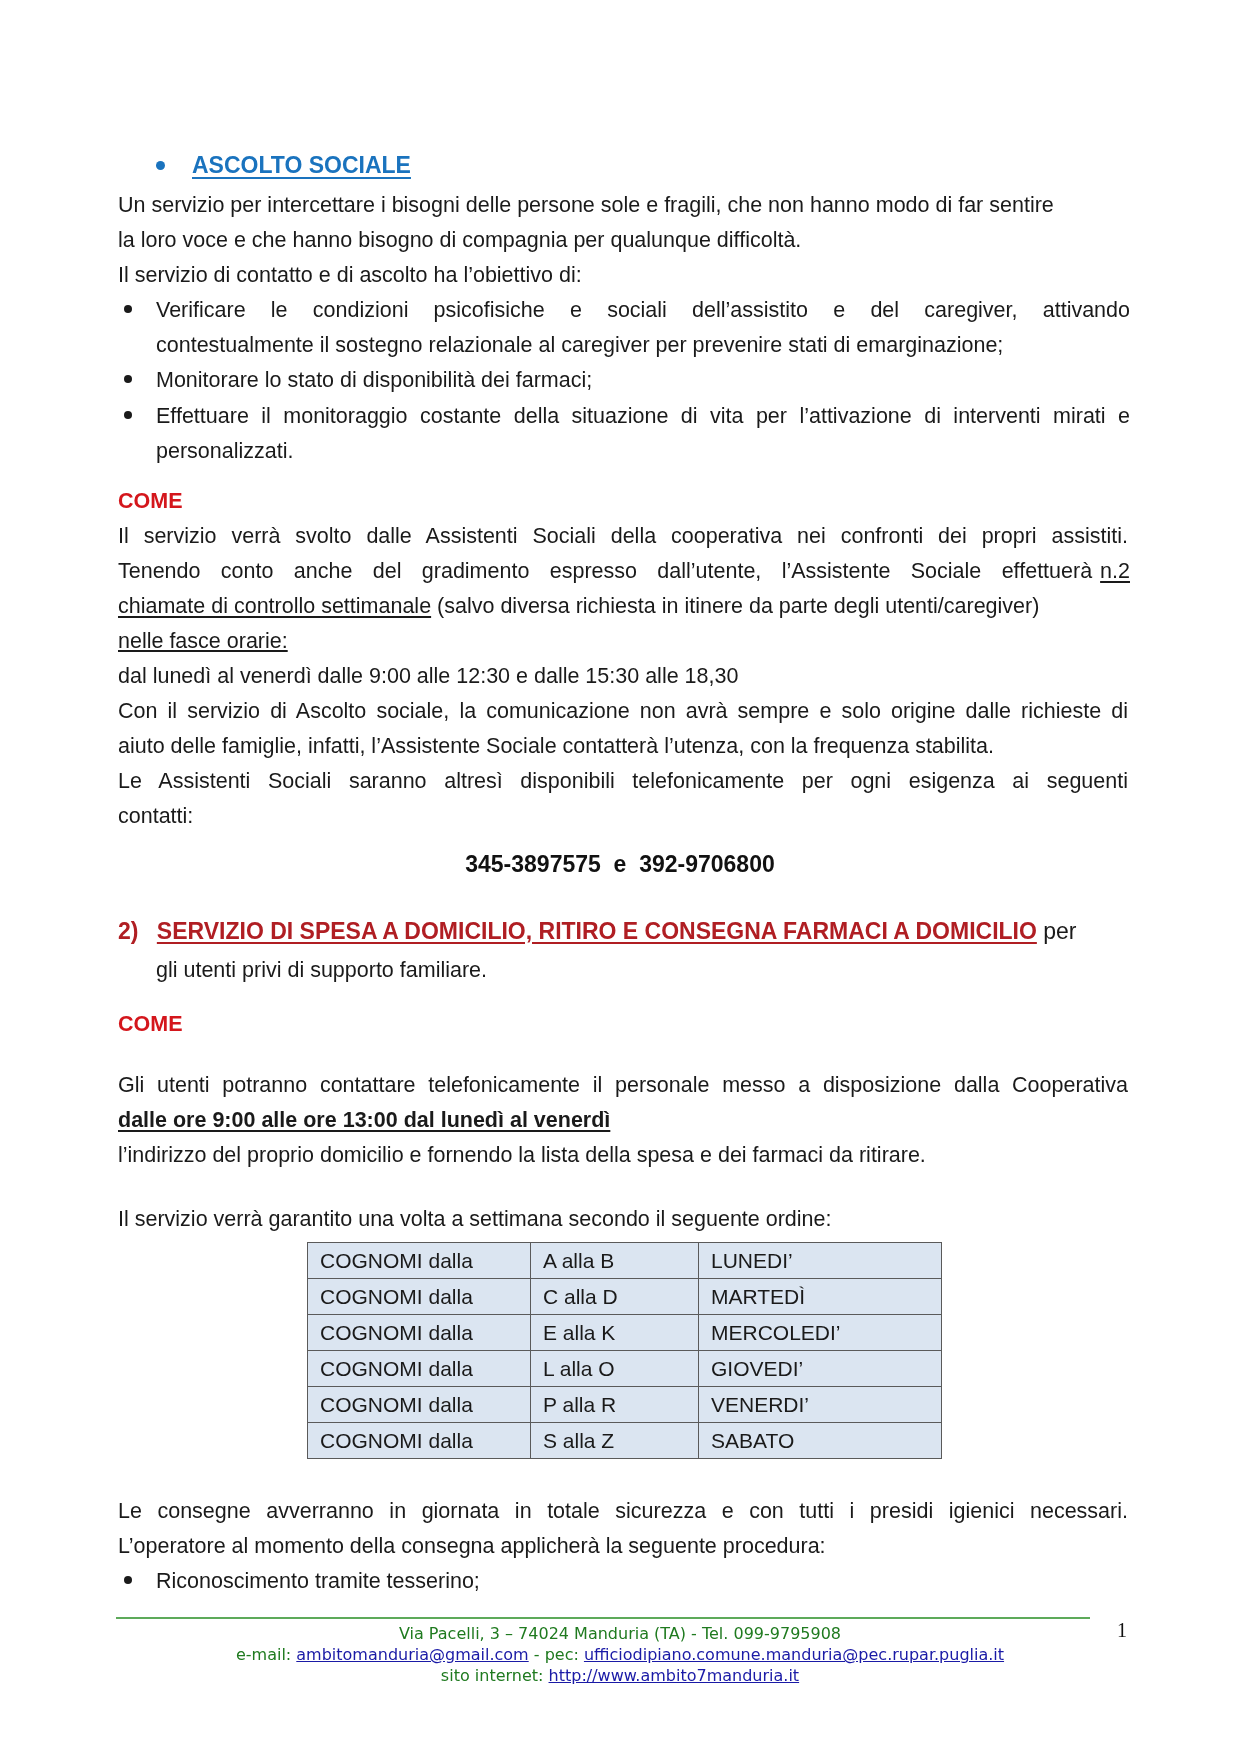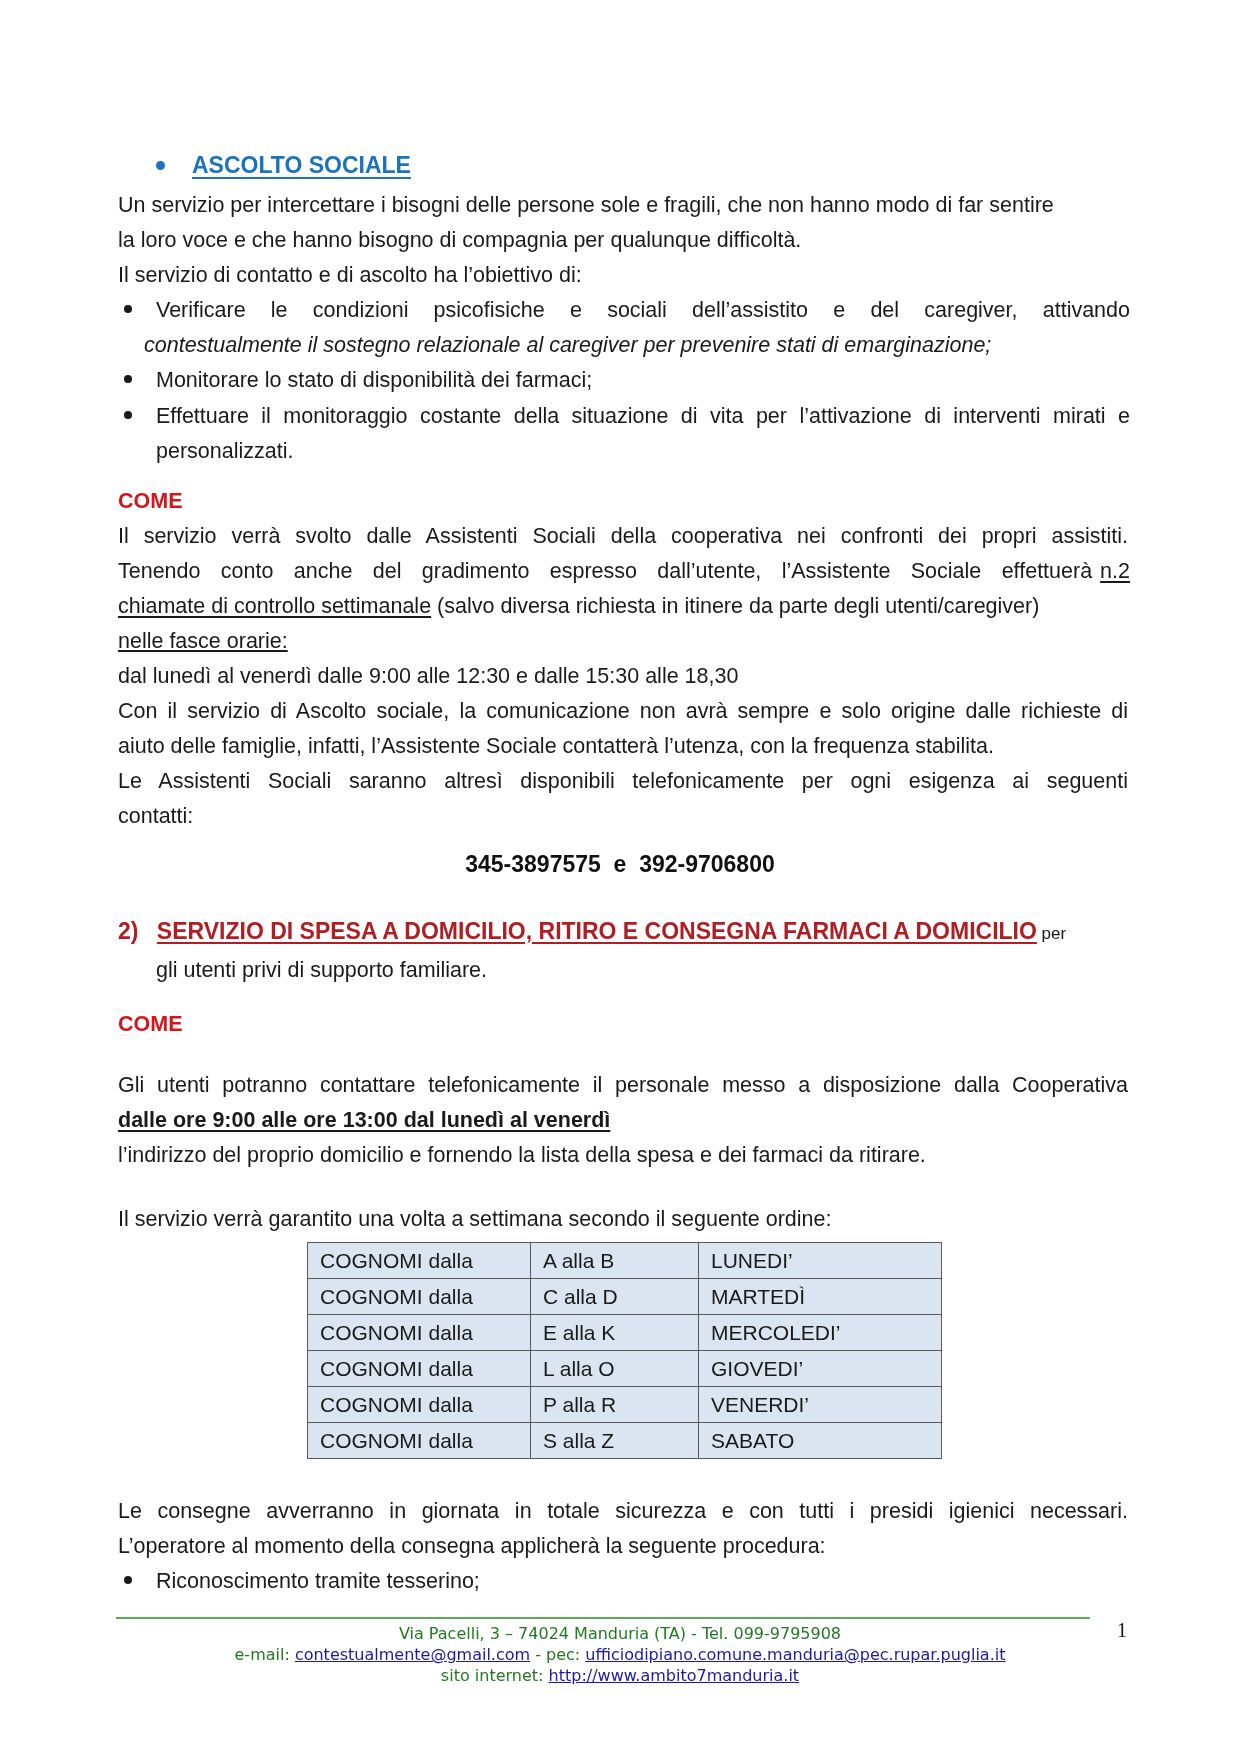--- a/index.html
+++ b/index.html
@@ -36,21 +36,21 @@
   <span class="bullet blue" style="left:156px; top:161px;"></span>
   <div class="line blue-head" style="left:192px; top:151px; position:absolute;">ASCOLTO SOCIALE</div>
 
   <div class="content" style="top:0; left:0; width:1240px;">
     <div class="line" style="left:118px; top:191px;">Un servizio per intercettare i bisogni delle persone sole e fragili, che non hanno modo di far sentire</div>
     <div class="line" style="left:118px; top:226px;">la loro voce e che hanno bisogno di compagnia per qualunque difficoltà.</div>
     <div class="line" style="left:118px; top:261px;">Il servizio di contatto e di ascolto ha l’obiettivo di:</div>
 
     <span class="bullet" style="left:124px; top:305px;"></span>
     <div class="line just" style="left:156px; top:296px; width:974px;">Verificare le condizioni psicofisiche e sociali dell’assistito e del caregiver, attivando</div>
-    <div class="line" style="left:144px; top:331px;font-style:italic;">contestualmente il sostegno relazionale al caregiver per prevenire stati di emarginazione;</div>
+    <div class="line" style="left:156px; top:331px;">contestualmente il sostegno relazionale al caregiver per prevenire stati di emarginazione;</div>
 
     <span class="bullet" style="left:124px; top:375px;"></span>
     <div class="line" style="left:156px; top:366px;">Monitorare lo stato di disponibilità dei farmaci;</div>
 
     <span class="bullet" style="left:124px; top:411px;"></span>
     <div class="line just" style="left:156px; top:402px; width:974px;">Effettuare il monitoraggio costante della situazione di vita per l’attivazione di interventi mirati e</div>
     <div class="line" style="left:156px; top:437px;">personalizzati.</div>
 
     <div class="line red" style="left:118px; top:487px;">COME</div>
     <div class="line just" style="left:118px; top:522px;">Il servizio verrà svolto dalle Assistenti Sociali della cooperativa nei confronti dei propri assistiti.</div>
@@ -66,21 +66,21 @@
     <div class="line" style="left:118px; top:662px;">dal lunedì al venerdì dalle 9:00 alle 12:30 e dalle 15:30 alle 18,30</div>
     <div class="line just" style="left:118px; top:697px;">Con il servizio di Ascolto sociale, la comunicazione non avrà sempre e solo origine dalle richieste di</div>
     <div class="line" style="left:118px; top:732px;">aiuto delle famiglie, infatti, l’Assistente Sociale contatterà l’utenza, con la frequenza stabilita.</div>
     <div class="line just" style="left:118px; top:767px;">Le Assistenti Sociali saranno altresì disponibili telefonicamente per ogni esigenza ai seguenti</div>
     <div class="line" style="left:118px; top:802px;">contatti:</div>
 
     <div class="line phone" style="left:0; width:1240px; text-align:center; top:844px; line-height:40px; white-space:pre;">345-3897575  e  392-9706800</div>
 
     <div class="line" style="left:118px; top:917px; font-size:23px;">
       <span class="darkred">2)</span>
-      <span class="darkred u" style="margin-left:12px;">SERVIZIO DI SPESA A DOMICILIO, RITIRO E CONSEGNA FARMACI A DOMICILIO</span><span style="font-size:17px; white-space:pre;"> per</span>
+      <span class="darkred u" style="margin-left:12px;">SERVIZIO DI SPESA A DOMICILIO, RITIRO E CONSEGNA FARMACI A DOMICILIO</span><span style="font-size:23px; white-space:pre;"> per</span>
     </div>
     <div class="line" style="left:156px; top:956px;">gli utenti privi di supporto familiare.</div>
 
     <div class="line red" style="left:118px; top:1010px;">COME</div>
 
     <div class="line just" style="left:118px; top:1071px;">Gli utenti potranno contattare telefonicamente il personale messo a disposizione dalla Cooperativa</div>
     <div class="line" style="left:118px; top:1106px; width:1012px; display:flex;">
       <span class="u" style="font-weight:bold;">dalle ore 9:00 alle ore 13:00 dal lunedì al venerdì</span>
     </div>
     <div class="line" style="left:118px; top:1141px;">l’indirizzo del proprio domicilio e fornendo la lista della spesa e dei farmaci da ritirare.</div>
@@ -127,20 +127,20 @@
     <div class="line just" style="left:118px; top:1497px;">Le consegne avverranno in giornata in totale sicurezza e con tutti i presidi igienici necessari.</div>
     <div class="line" style="left:118px; top:1532px;">L’operatore al momento della consegna applicherà la seguente procedura:</div>
     <span class="bullet" style="left:124px; top:1576px;"></span>
     <div class="line" style="left:156px; top:1567px;">Riconoscimento tramite tesserino;</div>
   </div>
 
   <div class="footer-rule"></div>
   <div class="footer">
     <div>Via Pacelli, 3 – 74024 Manduria (TA) - Tel. 099-9795908</div>
     <div>
-      <span style="white-space:pre;">e-mail: </span><a>contestualmente@gmail.com</a><span style="white-space:pre;"> - pec: </span><a>ufficiodipiano.comune.manduria@pec.rupar.puglia.it</a>
+      <span style="white-space:pre;">e-mail: </span><a>ambitomanduria@gmail.com</a><span style="white-space:pre;"> - pec: </span><a>ufficiodipiano.comune.manduria@pec.rupar.puglia.it</a>
     </div>
     <div>
       <span style="white-space:pre;">sito internet: </span><a>http://www.ambito7manduria.it</a>
     </div>
   </div>
   <div class="pagenum">1</div>
 </div>
 
 </body></html>

